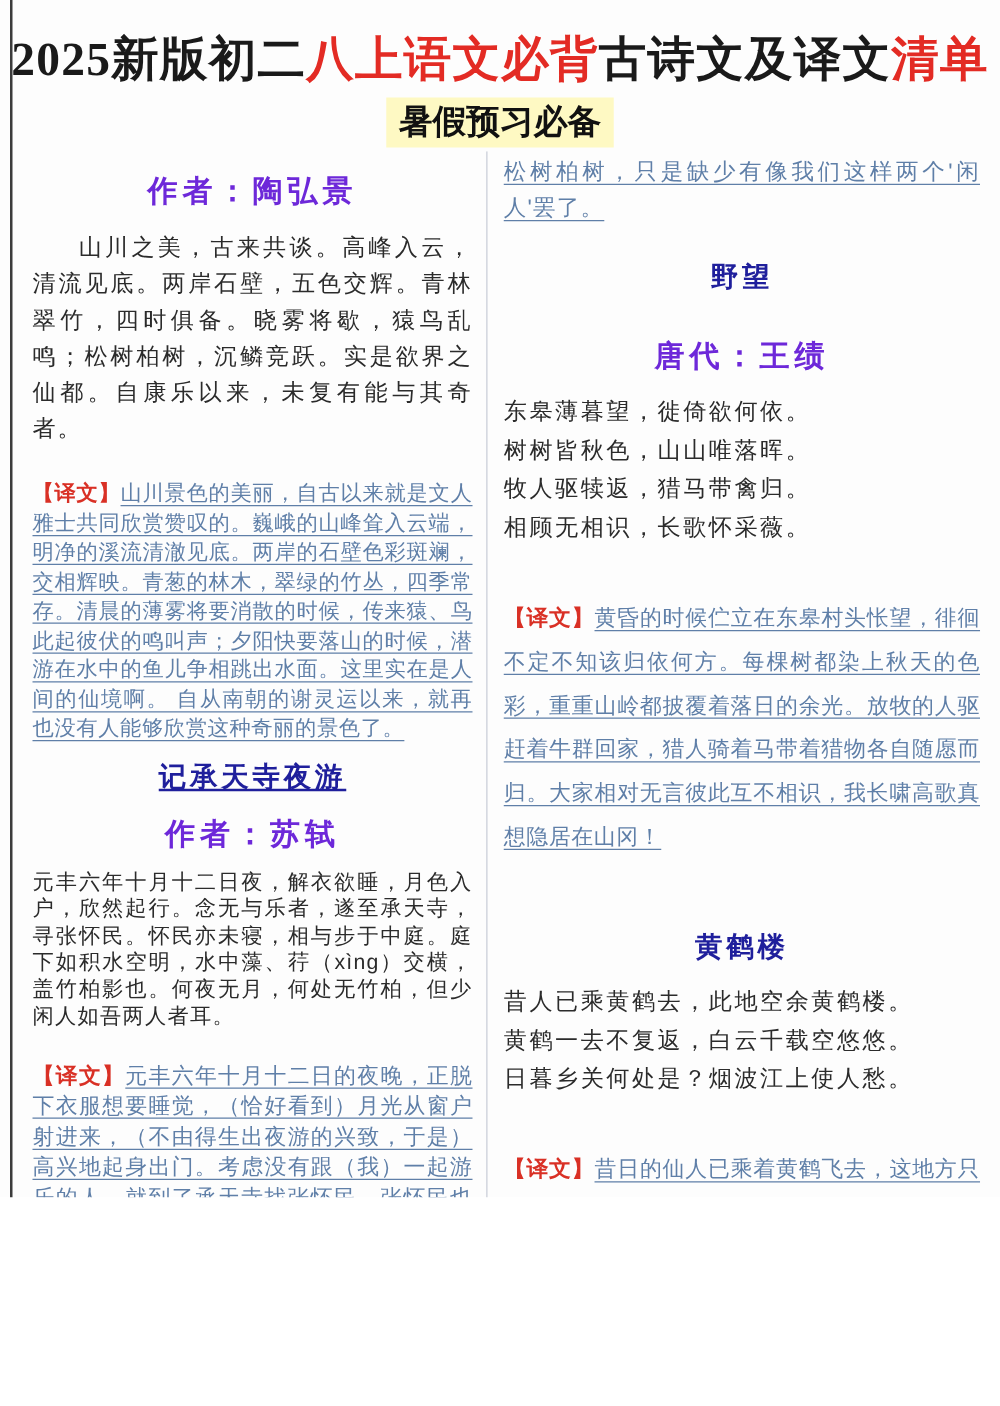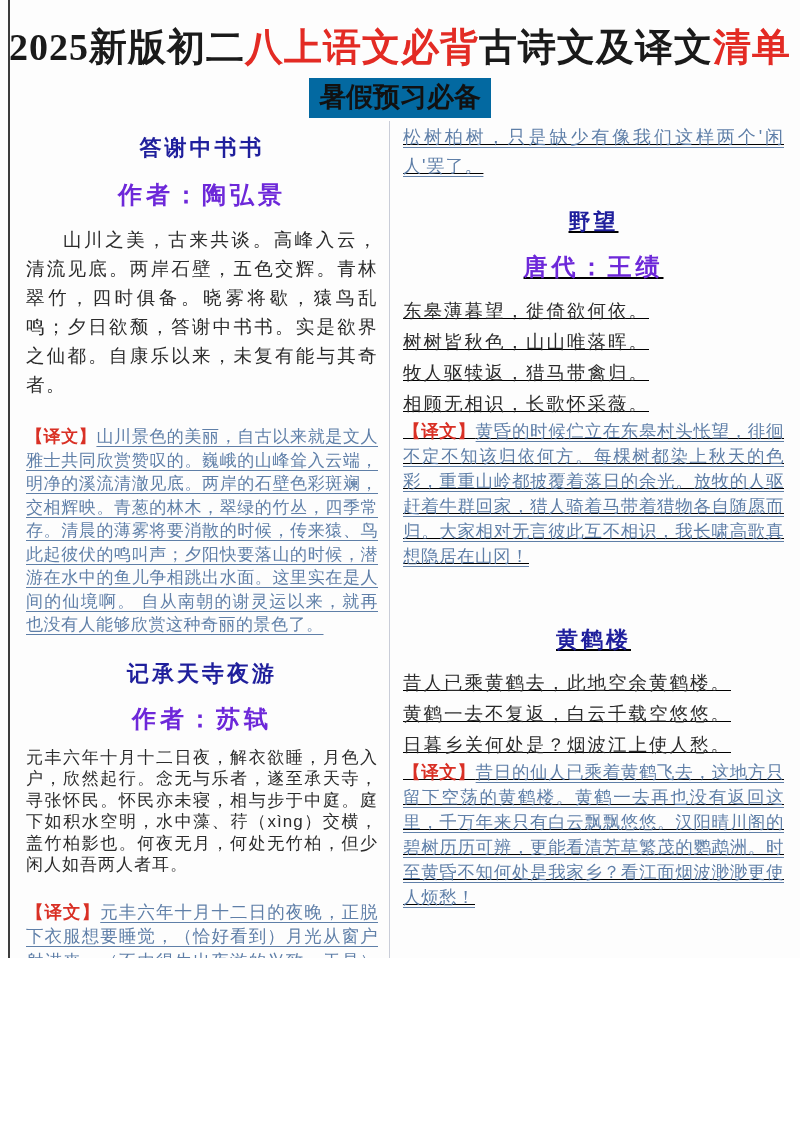--- a/index.html
+++ b/index.html
@@ -22,32 +22,32 @@
     font-size:38px;
     letter-spacing:1px;
     white-space:nowrap;
   }
   .t-black { color:#1a1a1a; }
   .t-red   { color:#e32b24; }
 
   .subtitle-row { text-align:center; margin-top:5px; }
   .subtitle {
     display:inline-block;
-    background:#0369a1;
+    background:#fef9c3;
     font-family:Liberation Mono, monospace;
     font-weight:bold;
     font-size:27px;
     color:#111;
     padding:1px 10px 3px 10px;
   }
 
   .columns { display:flex; margin-top:3px; height:990px; overflow:hidden; }
   .col-left  { width:389px; padding:0 11px 0 26px; }
   .divider   { width:1px; height:972px; background:#c9cdd8; }
-  .col-right { flex:1; padding:0 16px 0 13px;text-decoration:underline; }
+  .col-right { flex:1; padding:0 16px 0 13px; }
 
   .sec-title {
     text-align:center;
     color:#1f1f9c;
     font-weight:bold;
     font-size:22px;
     letter-spacing:3px;
   }
   .author {
     text-align:center;
@@ -64,21 +64,21 @@
   .trans { text-align:justify; }
   .trans .label { color:#d93025; font-weight:bold; }
   .trans .text  {
     color:#5f7fa8;
     text-decoration:underline;
     text-decoration-thickness:1px;
     text-underline-offset:4px;
   }
   .trans-1 { margin-top:26px; font-size:17px;   line-height:23.5px; letter-spacing:0.5px; }
   .trans-2 { margin-top:24px; font-size:17.5px; line-height:24.5px; letter-spacing:0.5px; }
-  .trans-r { font-size:17.5px; line-height:25px;   letter-spacing:0.5px; }
+  .trans-r { margin-top:40px; font-size:17.5px; line-height:35px;   letter-spacing:0.5px; }
 
   .continuation {
     margin-top:2px;
     font-size:18px; line-height:29px; letter-spacing:1px;
     color:#5f7fa8;
     text-decoration:underline;
     text-decoration-thickness:1px;
     text-underline-offset:4px;
     text-align:justify;
   }
@@ -88,47 +88,46 @@
     text-align:left;
     color:#2b2b2b;
     font-size:18.5px;
     line-height:31px;
     letter-spacing:2px;
   }
 
   
   .mt-sec1-l { margin-top:12px; }
   .mt-auth-l { margin-top:16px; }
-  .mt-sec2-l { margin-top:22px; }
+  .mt-sec2-l { margin-top:12px;text-decoration:underline; }
   .mt-auth2-l{ margin-top:14px; }
   .mt-sec1-r { margin-top:26px; }
-  .mt-auth-r { margin-top:14px; }
+  .mt-auth-r { margin-top:32px; }
   .mt-sec2-r { margin-top:56px; }
 </style>
 </head>
 <body>
 
 <div class="page">
   <div class="edge-left"></div>
   <div class="edge-bottom"></div>
 
   <h1 class="page-title"><span class="t-black">2025新版初二</span><span class="t-red">八上语文必背</span><span class="t-black">古诗文及译文</span><span class="t-red">清单</span></h1>
 
   <div class="subtitle-row">
     <span class="subtitle">暑假预习必备</span>
   </div>
 
   <div class="columns">
 
     <div class="col-left">
 
       <div>
-        <h2 class="sec-title mt-sec1-l">答谢中书书</h2>
         <div class="author mt-auth-l">作者：陶弘景</div>
-        <p class="original orig-large">山川之美，古来共谈。高峰入云，清流见底。两岸石壁，五色交辉。青林翠竹，四时俱备。晓雾将歇，猿鸟乱鸣；夕日欲颓，答谢中书书。实是欲界之仙都。自康乐以来，未复有能与其奇者。</p>
+        <p class="original orig-large">山川之美，古来共谈。高峰入云，清流见底。两岸石壁，五色交辉。青林翠竹，四时俱备。晓雾将歇，猿鸟乱鸣；松树柏树，沉鳞竞跃。实是欲界之仙都。自康乐以来，未复有能与其奇者。</p>
         <p class="trans trans-1"><span class="label">【译文】</span><span class="text">山川景色的美丽，自古以来就是文人雅士共同欣赏赞叹的。巍峨的山峰耸入云端，明净的溪流清澈见底。两岸的石壁色彩斑斓，交相辉映。青葱的林木，翠绿的竹丛，四季常存。清晨的薄雾将要消散的时候，传来猿、鸟此起彼伏的鸣叫声；夕阳快要落山的时候，潜游在水中的鱼儿争相跳出水面。这里实在是人间的仙境啊。 自从南朝的谢灵运以来，就再也没有人能够欣赏这种奇丽的景色了。</span></p>
       </div>
 
       <div>
         <h2 class="sec-title mt-sec2-l">记承天寺夜游</h2>
         <div class="author mt-auth2-l">作者：苏轼</div>
         <p class="original orig-small">元丰六年十月十二日夜，解衣欲睡，月色入户，欣然起行。念无与乐者，遂至承天寺，寻张怀民。怀民亦未寝，相与步于中庭。庭下如积水空明，水中藻、荇（xìng）交横，盖竹柏影也。何夜无月，何处无竹柏，但少闲人如吾两人者耳。</p>
         <p class="trans trans-2"><span class="label">【译文】</span><span class="text">元丰六年十月十二日的夜晚，正脱下衣服想要睡觉，（恰好看到）月光从窗户射进来，（不由得生出夜游的兴致，于是）高兴地起身出门。考虑没有跟（我）一起游乐的人，就到了承天寺找张怀民，张怀民也没有睡，（我俩就）一起在庭院中散步。庭院中的月光宛如一泓积水那样清澈透明，'水中'有像藻荇那样的水草纵横交错，原来（那是）庭院里竹子和松柏树枝在地上的影子。哪一个晚上没有月亮，哪一个地方没有</span></p>
       </div>
 

